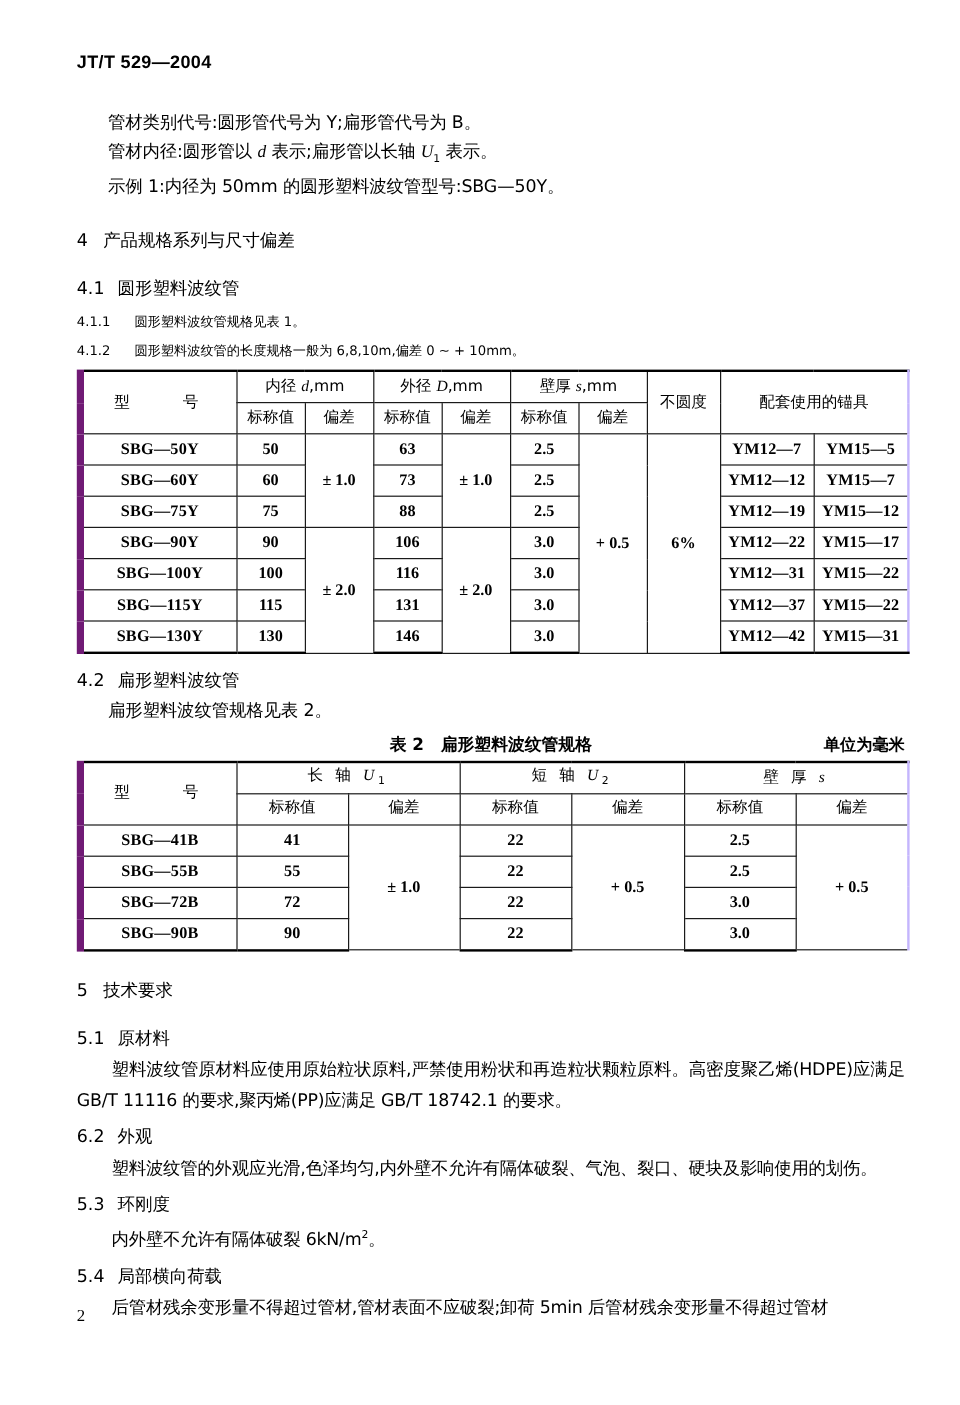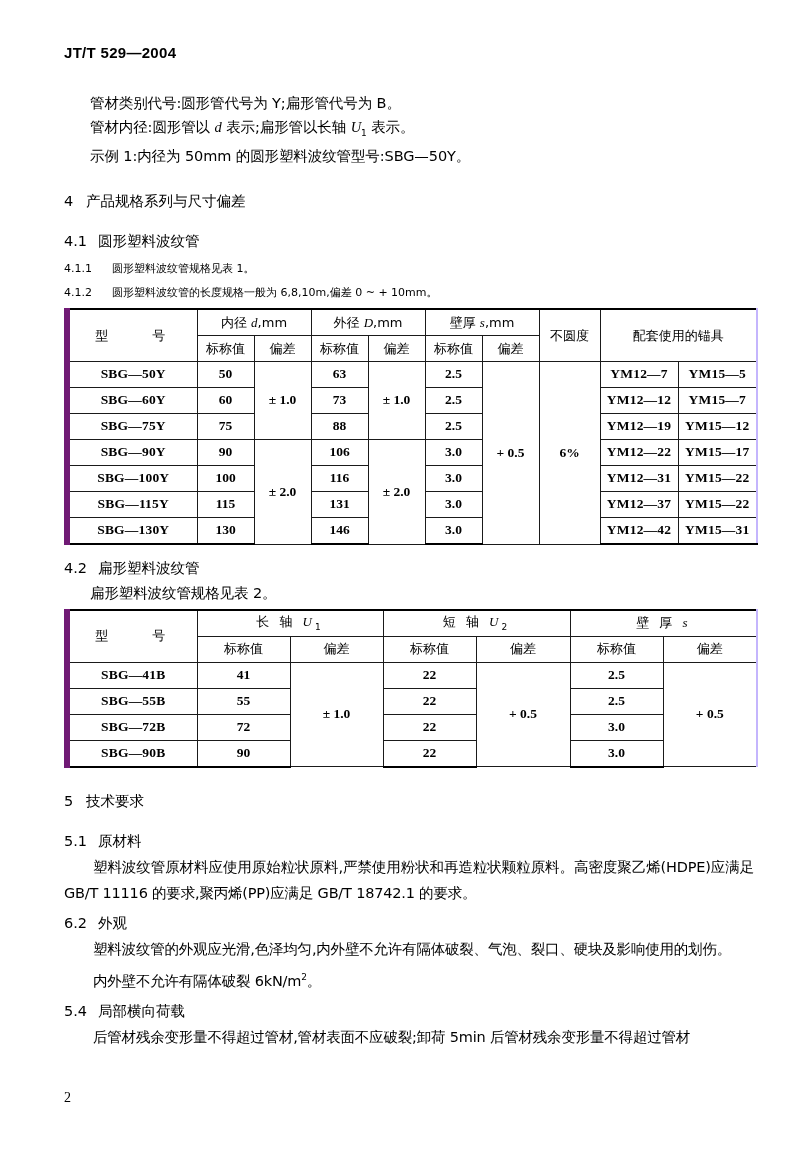--- a/index.html
+++ b/index.html
@@ -274,20 +274,24 @@
           <td class="cellmodel outer-r outer-bot">YM15—31</td>
         </tr>
       </tbody>
     </table>
 
     <p class="clause-h" style="margin-top:12px;">
       <span class="num">4.2</span><span>扁形塑料波纹管</span>
     </p>
     <p class="para-indent" style="margin-top:3px;">扁形塑料波纹管规格见表 2。</p>
 
+    <p class="tbl-cap" style="margin-top:5px;">
+      <span>表 2　扁形塑料波纹管规格</span>
+      <span class="tbl-unit">单位为毫米</span>
+    </p>
 
     <table class="spec" style="margin-top:3px;">
       <colgroup>
         <col style="width:130px">
         <col style="width:93px">
           <col style="width:93px">
         <col style="width:93px">
           <col style="width:94px">
         <col style="width:93px">
           <col style="width:94px">
@@ -345,20 +349,23 @@
     <p class="clause-h" style="margin-top:18px;">
       <span class="num">5.1</span><span>原材料</span>
     </p>
     <p class="para-block first-indent" style="margin-top:2px;">塑料波纹管原材料应使用原始粒状原料,严禁使用粉状和再造粒状颗粒原料。高密度聚乙烯(HDPE)应满足 GB/T 11116 的要求,聚丙烯(PP)应满足 GB/T 18742.1 的要求。</p>
 
     <p class="clause-h" style="margin-top:6px;">
       <span class="num">6.2</span><span>外观</span>
     </p>
     <p class="para-block first-indent" style="margin-top:2px;">塑料波纹管的外观应光滑,色泽均匀,内外壁不允许有隔体破裂、气泡、裂口、硬块及影响使用的划伤。</p>
 
+    <p class="clause-h" style="margin-top:6px;">
+      <span class="num">5.3</span><span>环刚度</span>
+    </p>
     <p class="para-block first-indent" style="margin-top:2px;">
       <span>内外壁不允许有隔体破裂 6kN/m</span><sup>2</sup><span>。</span>
     </p>
 
     <p class="clause-h" style="margin-top:6px;">
       <span class="num">5.4</span><span>局部横向荷载</span>
     </p>
     <p class="para-block first-indent" style="margin-top:2px;">后管材残余变形量不得超过管材,管材表面不应破裂;卸荷 5min 后管材残余变形量不得超过管材</p>
 
   </div>

